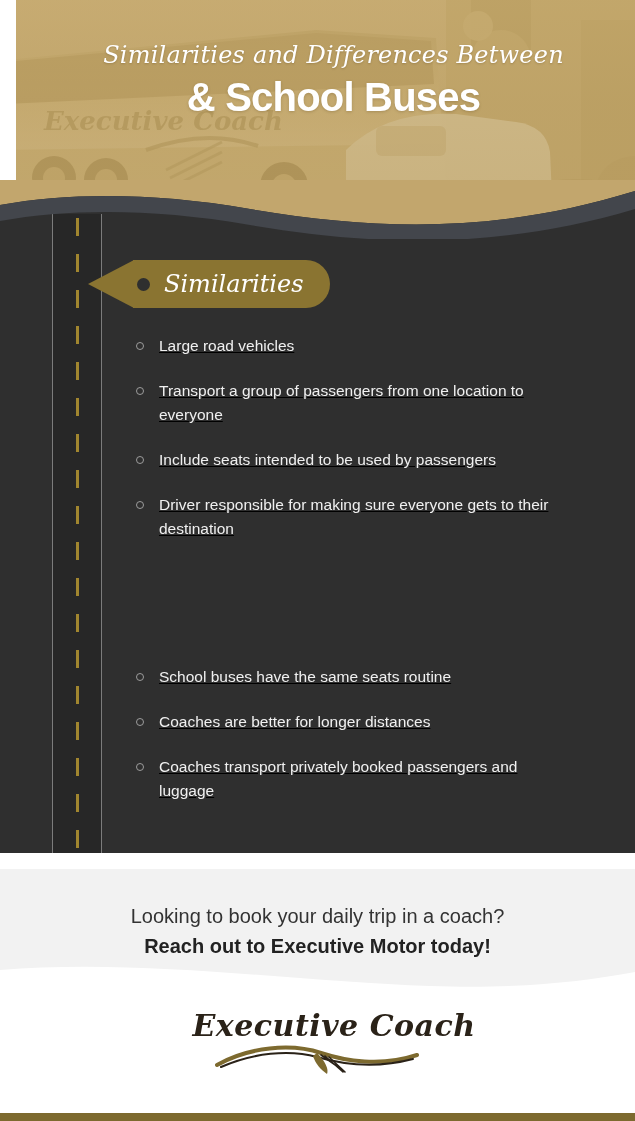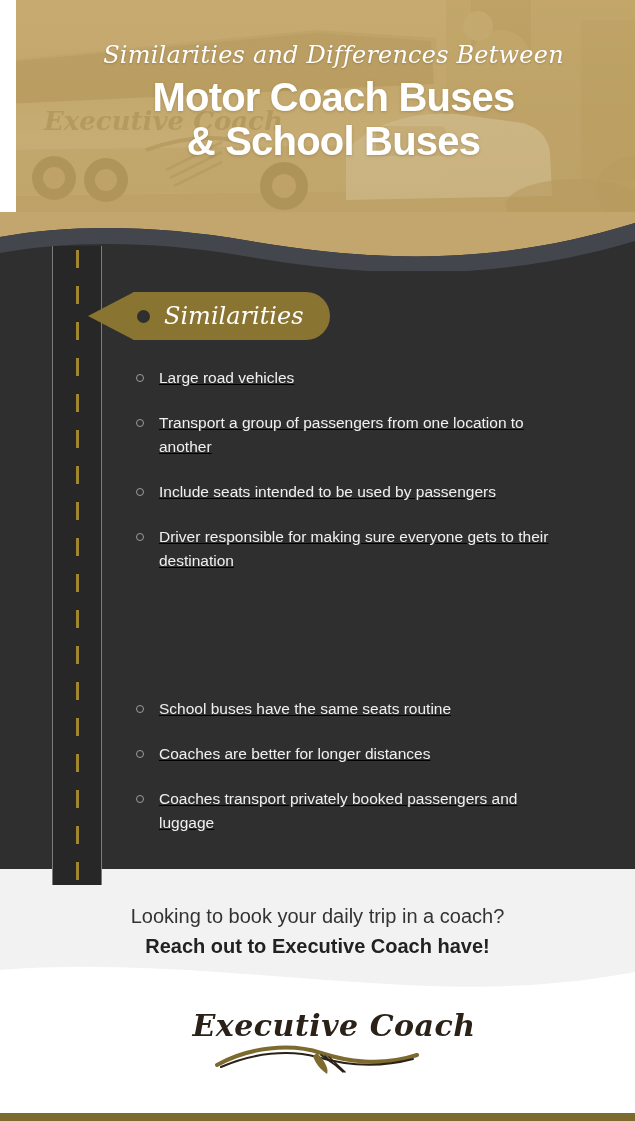--- a/index.html
+++ b/index.html
@@ -63,21 +63,21 @@
     line-height:44px;
     color:#ffffff;
     letter-spacing:-0.8px;
     text-shadow:0 1px 3px rgba(90,70,30,.28);
   }
   .title .line2{display:block;}
 
   
   .body-dark{
     position:absolute;
-    left:0; top:212px;
+    left:0; top:180px;
     width:635px;
     height:673px;
     background:#2f2f2f;
     overflow:hidden;
   }
   .wave-top{
     position:absolute;
     left:0; top:-1px;
     width:635px;
     height:60px;
@@ -316,21 +316,20 @@
 
       <ellipse cx="560" cy="205" rx="70" ry="26" fill="#a98d4f" opacity="0.55"></ellipse>
       <ellipse cx="620" cy="190" rx="40" ry="34" fill="#ad9153" opacity="0.5"></ellipse>
     </svg>
 
     <div class="header-tint"></div>
 
     <div class="header-text">
       <p class="eyebrow">Similarities and Differences Between</p>
       <h1 class="title">
-        <span>Motor Coach Buses</span>
         <span class="line2">&amp; School Buses</span>
       </h1>
     </div>
   </div>
 
   <div class="body-dark">
 
     <svg class="wave-top" viewBox="0 0 635 60" preserveAspectRatio="none">
       <path d="M0 0 L635 0 L635 12 C500 54 380 52 250 30 C150 13 70 14 0 26 Z" fill="#c2a66d"></path>
       <path d="M0 26 C70 14 150 13 250 30 C380 52 500 54 635 12 L635 30 C500 70 380 68 250 46 C150 29 70 30 0 42 Z" fill="#43464c"></path>
@@ -365,21 +364,21 @@
       </div>
     </div>
 
     <div class="list" style="top:154px;">
       <div class="item">
         <span class="bullet"></span>
         <span class="item-text">Large road vehicles</span>
       </div>
       <div class="item">
         <span class="bullet"></span>
-        <span class="item-text">Transport a group of passengers from one location to another</span>
+        <span class="item-text">Transport a group of passengers from one location to everyone</span>
       </div>
       <div class="item">
         <span class="bullet"></span>
         <span class="item-text">Include seats intended to be used by passengers</span>
       </div>
       <div class="item">
         <span class="bullet"></span>
         <span class="item-text">Driver responsible for making sure everyone gets to their destination</span>
       </div>
     </div>
@@ -397,21 +396,21 @@
       <div class="item">
         <span class="bullet"></span>
         <span class="item-text">Coaches transport privately booked passengers and luggage</span>
       </div>
     </div>
   </div>
 
   <div class="cta">
     <div class="cta-inner">
       <p class="cta-line1">Looking to book your daily trip in a coach?</p>
-      <p class="cta-line2">Reach out to Executive Coach have!</p>
+      <p class="cta-line2">Reach out to Executive Motor today!</p>
     </div>
     <svg class="wave-bottom" viewBox="0 0 635 40" preserveAspectRatio="none">
       <path d="M0 18 C140 6 300 30 430 34 C520 37 580 30 635 20 L635 40 L0 40 Z" fill="#ffffff"></path>
     </svg>
   </div>
 
   <div class="logo-area">
     <div class="logo">
       <div class="logo-word">Executive Coach</div>
       <svg class="logo-swoosh" width="210" height="34" viewBox="0 0 210 34">

